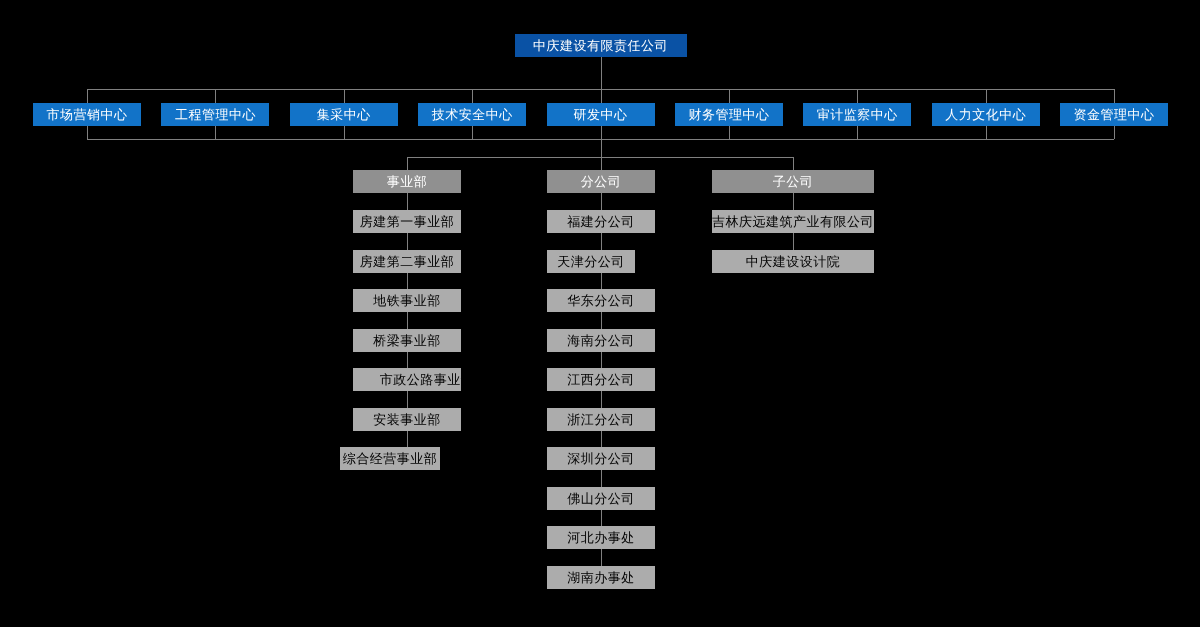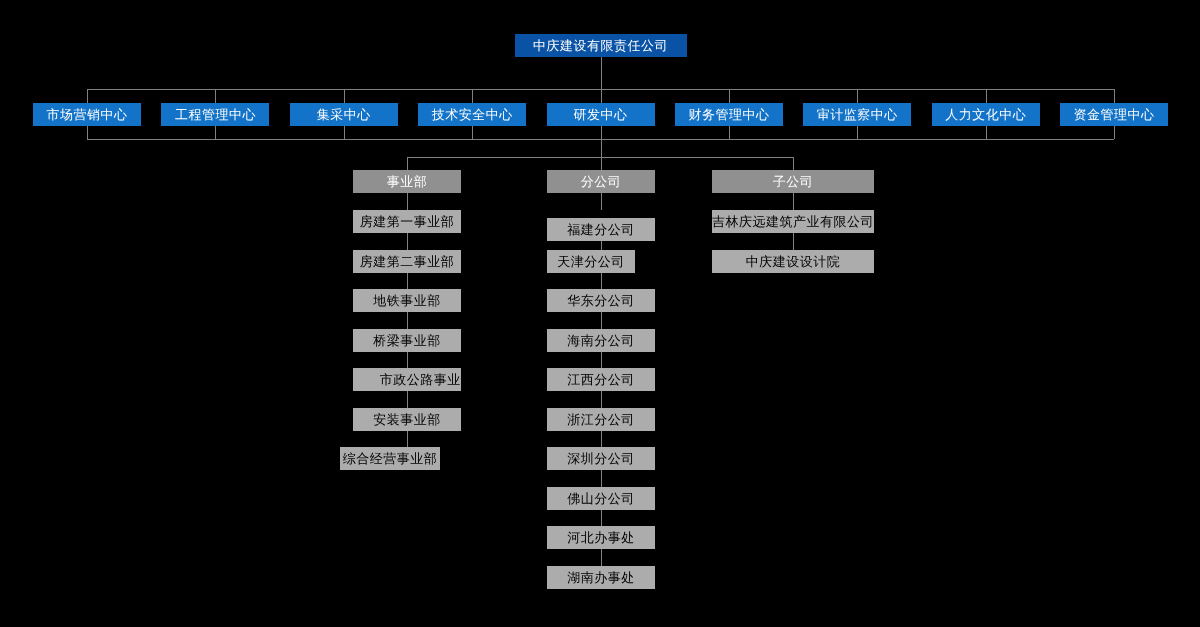--- a/index.html
+++ b/index.html
@@ -87,21 +87,21 @@
     <div class="node" style="left: 1060px; top: 103px; width: 108px; height: 23px; background: rgb(18, 115, 200);">资金管理中心</div>
     <div class="node" style="left: 353px; top: 170px; width: 108px; height: 23px; background: rgb(144, 144, 144);">事业部</div>
     <div class="node child" style="left: 353px; top: 210px; width: 108px; height: 23px; background: rgb(172, 172, 172);">房建第一事业部</div>
     <div class="node child" style="left: 353px; top: 249.5px; width: 108px; height: 23px; background: rgb(172, 172, 172);">房建第二事业部</div>
     <div class="node child" style="left: 353px; top: 289px; width: 108px; height: 23px; background: rgb(172, 172, 172);">地铁事业部</div>
     <div class="node child" style="left: 353px; top: 328.5px; width: 108px; height: 23px; background: rgb(172, 172, 172);">桥梁事业部</div>
     <div class="node child" style="left: 353px; top: 368px; width: 108px; height: 23px; background: rgb(172, 172, 172); padding-left: 40px;">市政公路事业部</div>
     <div class="node child" style="left: 353px; top: 407.5px; width: 108px; height: 23px; background: rgb(172, 172, 172);">安装事业部</div>
     <div class="node child" style="left: 340px; top: 447px; width: 100px; height: 23px; background: rgb(172, 172, 172);">综合经营事业部</div>
     <div class="node" style="left: 547px; top: 170px; width: 108px; height: 23px; background: rgb(144, 144, 144);">分公司</div>
-    <div class="node child" style="left: 547px; top: 210px; width: 108px; height: 23px; background: rgb(172, 172, 172); margin-top: 8px;">福建分公司</div>
+    <div class="node child" style="left: 547px; top: 210px; width: 108px; height: 23px; background: rgb(172, 172, 172);">福建分公司</div>
     <div class="node child" style="left: 547px; top: 249.5px; width: 88px; height: 23px; background: rgb(172, 172, 172);">天津分公司</div>
     <div class="node child" style="left: 547px; top: 289px; width: 108px; height: 23px; background: rgb(172, 172, 172);">华东分公司</div>
     <div class="node child" style="left: 547px; top: 328.5px; width: 108px; height: 23px; background: rgb(172, 172, 172);">海南分公司</div>
     <div class="node child" style="left: 547px; top: 368px; width: 108px; height: 23px; background: rgb(172, 172, 172);">江西分公司</div>
     <div class="node child" style="left: 547px; top: 407.5px; width: 108px; height: 23px; background: rgb(172, 172, 172);">浙江分公司</div>
     <div class="node child" style="left: 547px; top: 447px; width: 108px; height: 23px; background: rgb(172, 172, 172);">深圳分公司</div>
     <div class="node child" style="left: 547px; top: 486.5px; width: 108px; height: 23px; background: rgb(172, 172, 172);">佛山分公司</div>
     <div class="node child" style="left: 547px; top: 526px; width: 108px; height: 23px; background: rgb(172, 172, 172);">河北办事处</div>
     <div class="node child" style="left: 547px; top: 565.5px; width: 108px; height: 23px; background: rgb(172, 172, 172);">湖南办事处</div>
     <div class="node" style="left: 712px; top: 170px; width: 162px; height: 23px; background: rgb(144, 144, 144);">子公司</div>

